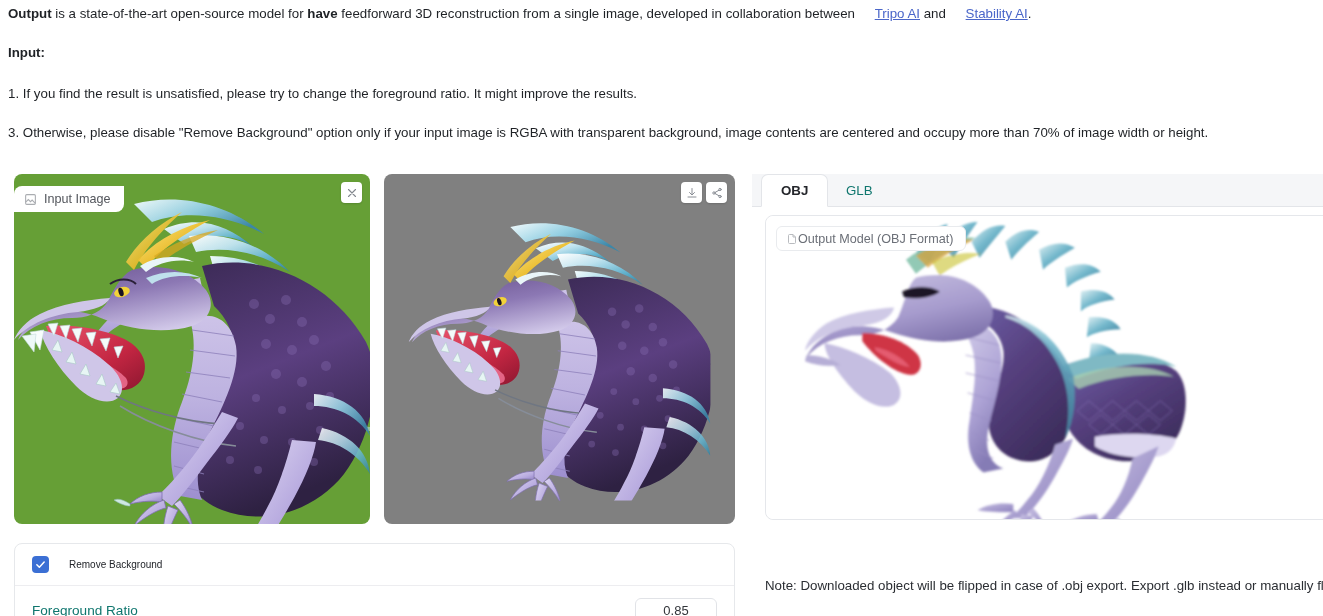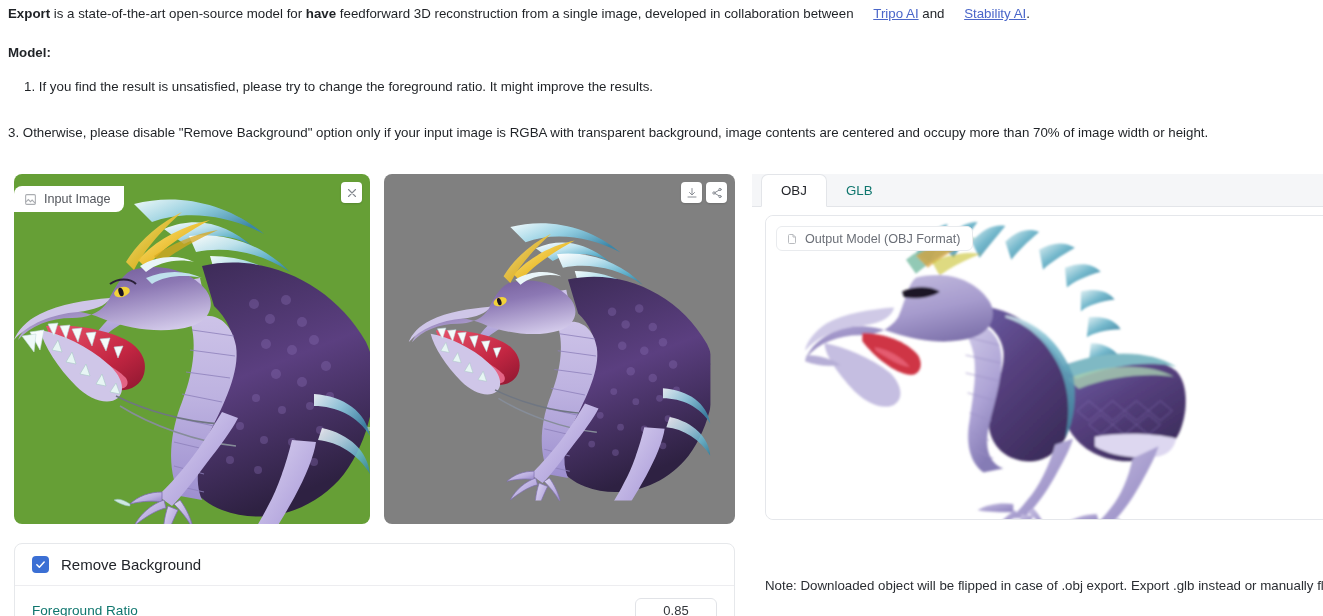--- a/index.html
+++ b/index.html
@@ -43,21 +43,21 @@
     font-weight: bold;
     color: #1f2226;
   }
   .tip {
     position: absolute;
     left: 8px;
     font-size: 13.3px;
     color: #1f2226;
     white-space: nowrap;
   }
-  .tip1 { top: 79px; margin-left: 16px; }
+  .tip1 { top: 86px; }
   .tip2 { top: 98px; }
   .tip3 { top: 125px; }
 
   
   .panels {
     position: absolute;
     left: 0; top: 160px;
     width: 1323px;
     height: 456px;
   }
@@ -160,20 +160,21 @@
     cursor: pointer;
     border-top-left-radius: 7px;
     border-top-right-radius: 7px;
   }
   .tab.active {
     background: #ffffff;
     color: #24262b;
     border: 1px solid #e3e5e9;
     border-bottom: 1px solid #ffffff;
     z-index: 2;
+    font-weight: bold;
   }
   #tab-obj { left: 9px; }
   #tab-glb { left: 75px; }
 
   .model-box {
     position: absolute;
     left: 13px; top: 55px;
     width: 575px; height: 305px;
     background: #ffffff;
     border: 1px solid #e5e7eb;
@@ -189,21 +190,20 @@
   }
   .model-label {
     position: absolute;
     left: 10px; top: 10px;
     height: 25px;
     background: #ffffff;
     border: 1px solid #e9ebee;
     border-radius: 6px;
     display: flex;
     align-items: center;
-    gap: 7px;
     padding: 0 12px 0 9px;
     font-size: 12.6px;
     color: #6b6f77;
     z-index: 5;
     white-space: nowrap;
   }
   .model-label svg { width: 12px; height: 12px; opacity: .6; }
 
   .note {
     position: absolute;
@@ -239,22 +239,22 @@
     border-radius: 4px;
     background: #3b6fd4;
     display: flex;
     align-items: center;
     justify-content: center;
     cursor: pointer;
     flex: none;
   }
   .cbox svg { width: 11px; height: 11px; }
   .cb-label {
-    margin-left: 12px;
-    font-size: 15px;
+    margin-left: 20px;
+    font-size: 10px;
     color: #22252a;
   }
 
   .ctrl-row2 {
     position: absolute;
     left: 0; top: 42px;
     width: 100%; height: 48px;
     display: flex;
     align-items: center;
     padding: 0 17px;
@@ -275,24 +275,24 @@
     color: #32353a;
     background: #ffffff;
   }
 </style>
 </head>
 <body>
 
 <div class="page">
 
   <div class="desc">
-    <span class="b">Export</span><span> is a state-of-the-art open-source model for </span><span class="b">have</span><span> feedforward 3D reconstruction from a single image, developed in collaboration between </span><a href="#">Tripo AI</a><span> and </span><a href="#">Stability AI</a><span>.</span>
+    <span class="b">Output</span><span> is a state-of-the-art open-source model for </span><span class="b">have</span><span> feedforward 3D reconstruction from a single image, developed in collaboration between </span><a href="#">Tripo AI</a><span> and </span><a href="#">Stability AI</a><span>.</span>
   </div>
 
-  <div class="tips-title">Model:</div>
+  <div class="tips-title">Input:</div>
   <div class="tip tip1">1. If you find the result is unsatisfied, please try to change the foreground ratio. It might improve the results.</div>
   <div class="tip tip3">3. Otherwise, please disable "Remove Background" option only if your input image is RGBA with transparent background, image contents are centered and occupy more than 70% of image width or height.</div>
 
   <div class="panels">
 
     <div class="img-card" id="input-card">
       <div class="canvas">
         <div class="dragon-wrap">
           <svg viewBox="0 0 356 350" preserveAspectRatio="xMidYMid slice">
             <defs>

